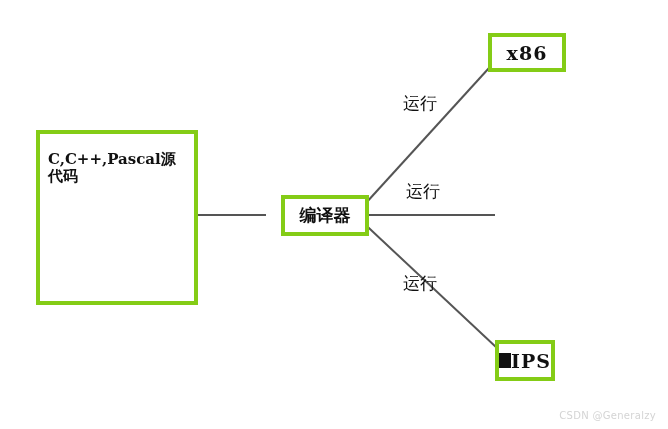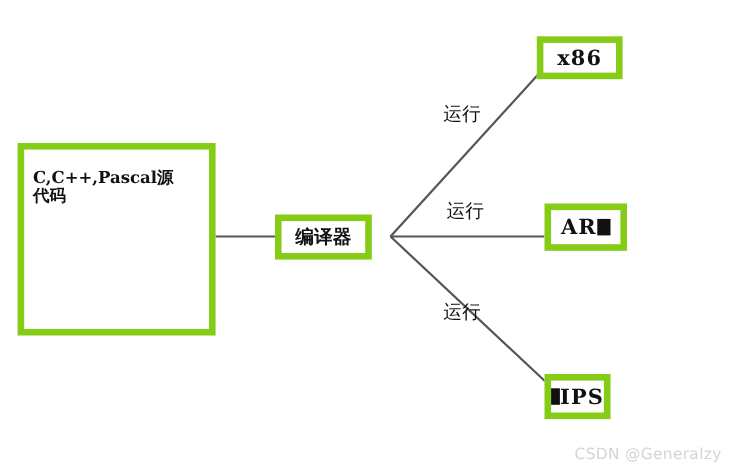--- a/index.html
+++ b/index.html
@@ -19,48 +19,48 @@
     position: absolute;
     left: 0;
     top: 0;
     width: 668px;
     height: 429px;
   }
   .node {
     position: absolute;
     box-sizing: border-box;
     background: #ffffff;
-    border: 6px solid #84cc16;
+    border: 4px solid #84cc16;
     z-index: 2;
   }
   .node-label {
     font-family: "DejaVu Serif", "Liberation Serif", serif;
     color: #111111;
     white-space: pre-wrap;
     letter-spacing: 0px;
   }
   
   #node-source {
-    left: 16px;
+    left: 36px;
     top: 130px;
-    width: 180px;
+    width: 162px;
     height: 175px;
   }
   #node-source .node-label {
     position: absolute;
     left: 8px;
     top: 17px;
     width: 142px;
     font-size: 15px;
     line-height: 17px;
     font-weight: 600;
   }
   
   #node-compiler {
-    left: 250px;
+    left: 281px;
     top: 195px;
     width: 88px;
     height: 41px;
   }
   #node-compiler .node-label {
     position: absolute;
     left: 0;
     top: 0;
     width: 100%;
     height: 100%;
@@ -124,21 +124,21 @@
   }
   #edge-label-x86  { left: 403px; top: 92px; }
   #edge-label-arm  { left: 406px; top: 180px; }
   #edge-label-mips { left: 403px; top: 272px; }
   
   #watermark {
     position: absolute;
     right: 12px;
     bottom: 8px;
     font-family: "DejaVu Sans", "Liberation Sans", sans-serif;
-    font-size: 14px;
+    font-size: 10px;
     color: #d4d4d4;
     letter-spacing: 0.3px;
     z-index: 4;
   }
 </style>
 </head>
 <body>
 
 <div id="canvas">
 
@@ -158,23 +158,20 @@
   </div>
 
   <div class="node" id="node-compiler">
     <div class="node-label">编译器</div>
   </div>
 
   <div class="node target" id="node-x86">
     <div class="node-label">x86</div>
   </div>
 
-  <div class="node target" id="node-arm">
-    <div class="node-label"><span>AR</span><span class="tofu"></span></div>
-  </div>
 
   <div class="node target" id="node-mips">
     <div class="node-label"><span class="tofu"></span><span>IPS</span></div>
   </div>
 
   <div class="edge-label" id="edge-label-x86">运行</div>
   <div class="edge-label" id="edge-label-arm">运行</div>
   <div class="edge-label" id="edge-label-mips">运行</div>
 
   <div id="watermark">CSDN @Generalzy</div>

